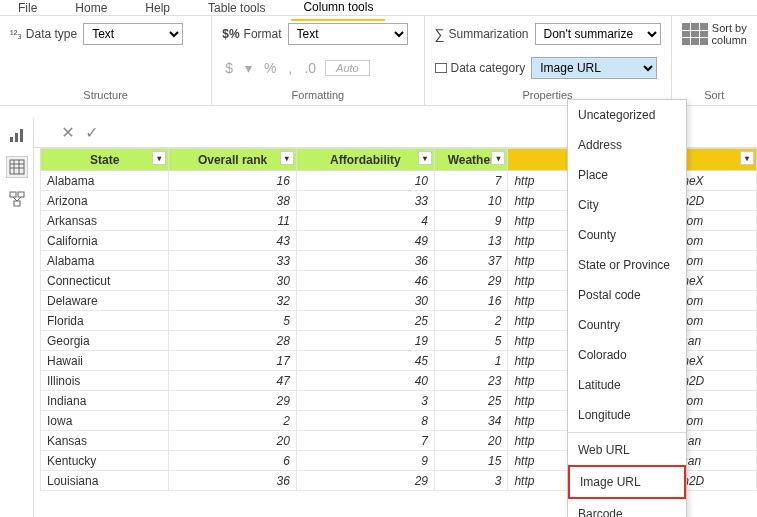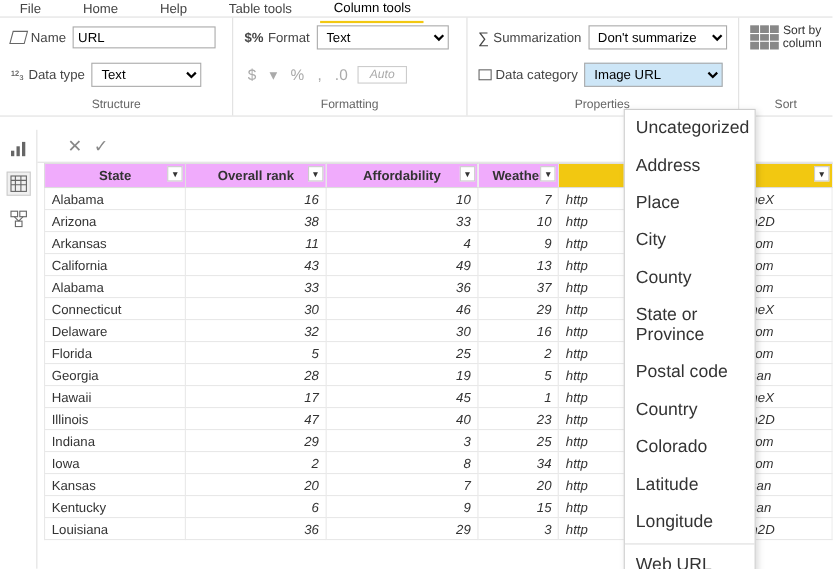--- a/index.html
+++ b/index.html
@@ -31,30 +31,30 @@
 .rail-btn { width: 22px; height: 22px; display: flex; align-items: center; justify-content: center; cursor: pointer; color: #666; }
 .rail-btn.active { background: #f0f0f0; border: 1px solid #ccc; }
 
 
 .formula-bar { position: absolute; top: 118px; left: 34px; right: 0; height: 30px; display: flex; align-items: center; border-bottom: 1px solid #e0e0e0; padding-left: 22px; }
 .fx-btn { width: 24px; height: 24px; display: flex; align-items: center; justify-content: center; color: #888; cursor: pointer; font-size: 16px; }
 
 
 .grid { position: absolute; top: 148px; left: 40px; right: 0; bottom: 0; overflow: hidden; }
 table { border-collapse: collapse; width: 100%; }
-th { background: #f0abfc; border: 1px solid #ddd; font-weight: 600; font-size: 12px; padding: 2px 4px; text-align: center; position: relative; height: 22px; }
+th { background: #bef264; border: 1px solid #ddd; font-weight: 600; font-size: 12px; padding: 2px 4px; text-align: center; position: relative; height: 22px; }
 th.sel { background: #f2c811; }
 th .drop { position: absolute; right: 2px; top: 2px; border: 1px solid #ccc; width: 14px; height: 14px; font-size: 8px; display: flex; align-items: center; justify-content: center; background: #fff; cursor: pointer; }
 td { border: 1px solid #e8e8e8; font-size: 12px; padding: 2px 6px; height: 20px; white-space: nowrap; overflow: hidden; }
 td.num { text-align: right; font-style: italic; }
 td.url { color: #333; font-style: italic; }
 
 
 .dropdown { position: absolute; top: 99px; left: 567px; width: 120px; background: #fff; border: 1px solid #ccc; box-shadow: 2px 2px 6px rgba(0,0,0,0.15); z-index: 100; }
-.dd-item { padding: 8px 10px; font-size: 16px; cursor: pointer; }
+.dd-item { padding: 8px 10px; font-size: 12px; cursor: pointer; }
 .dd-item.highlight { border: 2px solid #d93025; }
 .dd-sep { height: 1px; background: #ddd; margin: 2px 0; }
 
 .sigma::before { content: "∑"; font-size: 14px; }
 .tag-icon { width: 14px; height: 12px; border: 1px solid #666; transform: skewX(-15deg); display: inline-block; }
 .type-icon::before { content: "¹²₃"; font-size: 11px; }
 .cat-icon { width: 12px; height: 10px; border: 1px solid #666; display: inline-block; position: relative; }
 </style>
 </head>
 <body>
@@ -62,27 +62,20 @@
 <div class="menu-bar" id="menu-bar">
     <div class="menu-item">File</div>
     <div class="menu-item">Home</div>
     <div class="menu-item">Help</div>
     <div class="menu-item">Table tools</div>
     <div class="menu-item active">Column tools</div>
   </div>
 
 <div class="ribbon">
   <div class="ribbon-group" style="width:226px">
-    <div class="ribbon-row">
-      <span class="ribbon-label">
-          <span class="tag-icon"></span>
-          <span>Name</span>
-        </span>
-      <input class="ribbon-input" value="URL" style="">
-    </div>
     <div class="ribbon-row">
       <span class="ribbon-label">
           <span class="type-icon"></span>
           <span>Data type</span>
         </span>
       <select class="ribbon-select"><option>Text</option></select>
     </div>
     <div class="ribbon-group-title">Structure</div>
   </div>
 

